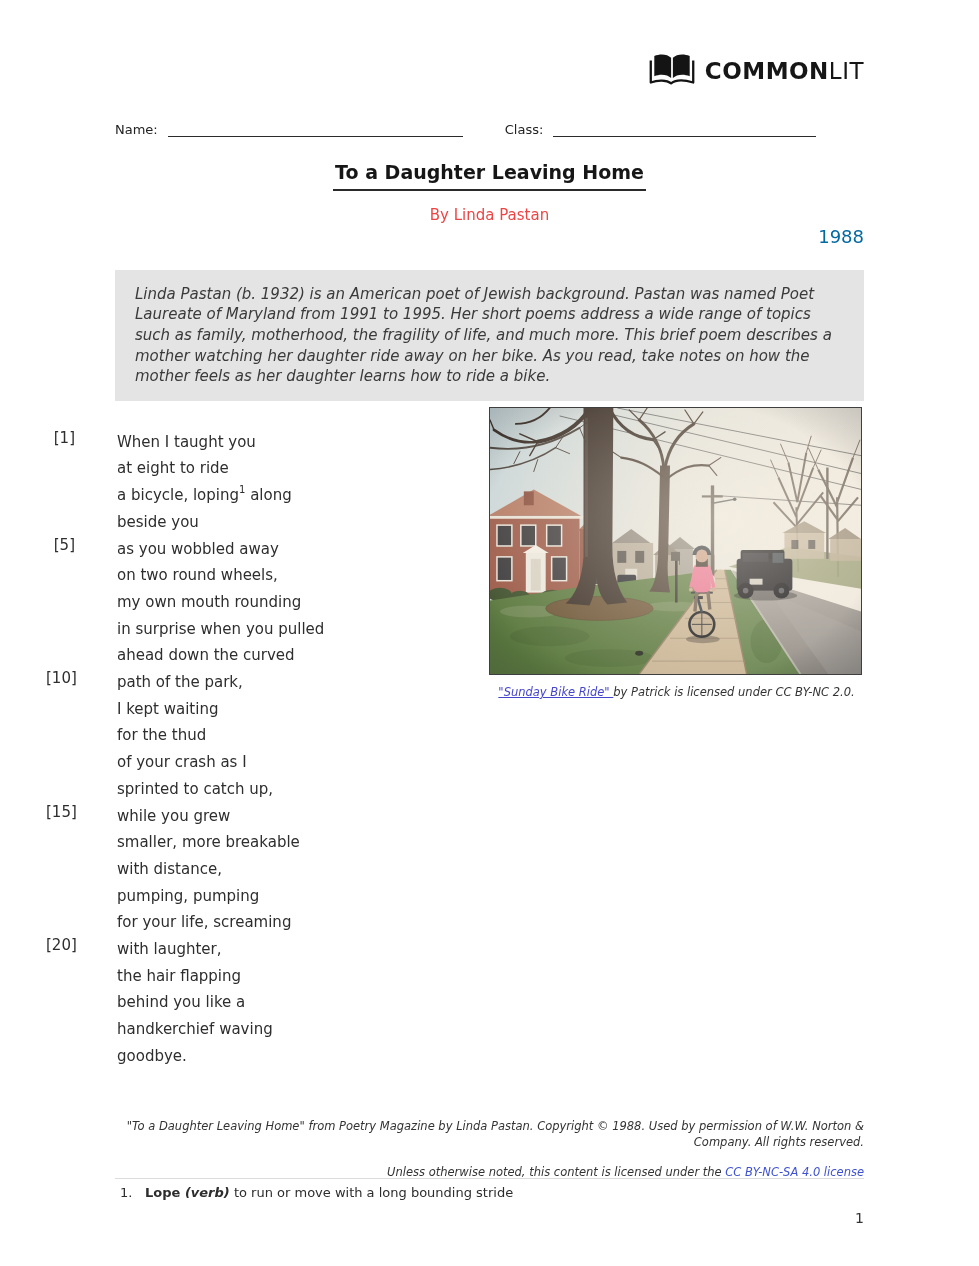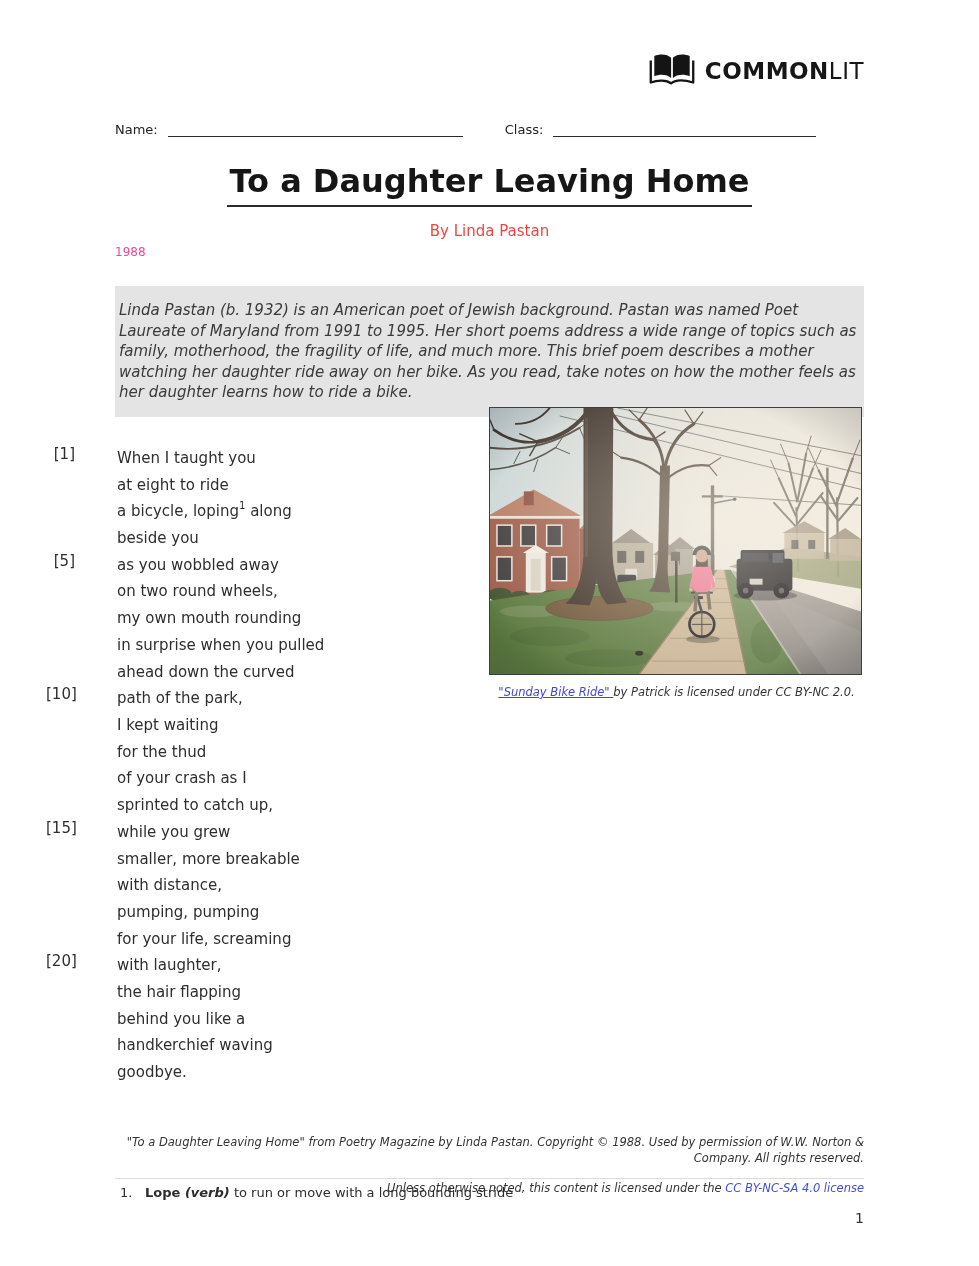--- a/index.html
+++ b/index.html
@@ -20,26 +20,26 @@
 
   
   .form-row{display:flex;align-items:flex-end;height:22px;font-size:13px;color:#222;}
   .blank-line{display:inline-block;border-bottom:1.6px solid #2b2b2b;height:16px;}
   .name-blank{width:295px;margin-left:10px;}
   .class-label{margin-left:42px;}
   .class-blank{width:263px;margin-left:10px;}
 
   
   .title-wrap{text-align:center;margin-top:24px;}
-  .doc-title{display:inline-block;font-size:32px;font-weight:800;color:#161616;border-bottom:2.5px solid #2a2a2a;padding:0 2px 4px 2px;line-height:1.25;}
+  .doc-title{display:inline-block;font-size:19px;font-weight:800;color:#161616;border-bottom:2.5px solid #2a2a2a;padding:0 2px 4px 2px;line-height:1.25;}
   .byline{text-align:center;font-size:15px;color:#ef4444;margin-top:14px;line-height:21px;}
-  .year{text-align:left;font-size:12px;color:#ec4899;line-height:21px;}
-
-  
-  .intro-box{background:var(--intro-bg);margin-top:23px;padding:14px 4px;font-size:15px;font-style:italic;color:#3a3a3a;line-height:20.6px;}
+  .year{text-align:right;font-size:18px;color:#0369a1;line-height:21px;}
+
+  
+  .intro-box{background:var(--intro-bg);margin-top:23px;padding:14px 20px;font-size:15px;font-style:italic;color:#3a3a3a;line-height:20.6px;}
 
   
   .poem{margin-top:26px;margin-left:-69px;width:440px;}
   .poem-row{display:flex;line-height:22.7px;font-size:15px;color:#2e2e2e;}
   .line-num{width:29px;text-align:right;flex:none;}
   .line-text{margin-left:42px;white-space:pre-wrap;}
   .line-text sup{font-size:10px;position:relative;top:-1px;}
 
   
   .figure{position:absolute;left:489px;top:407px;width:373px;height:268px;border:1px solid #3f3f3f;background:#dfe3e0;}

